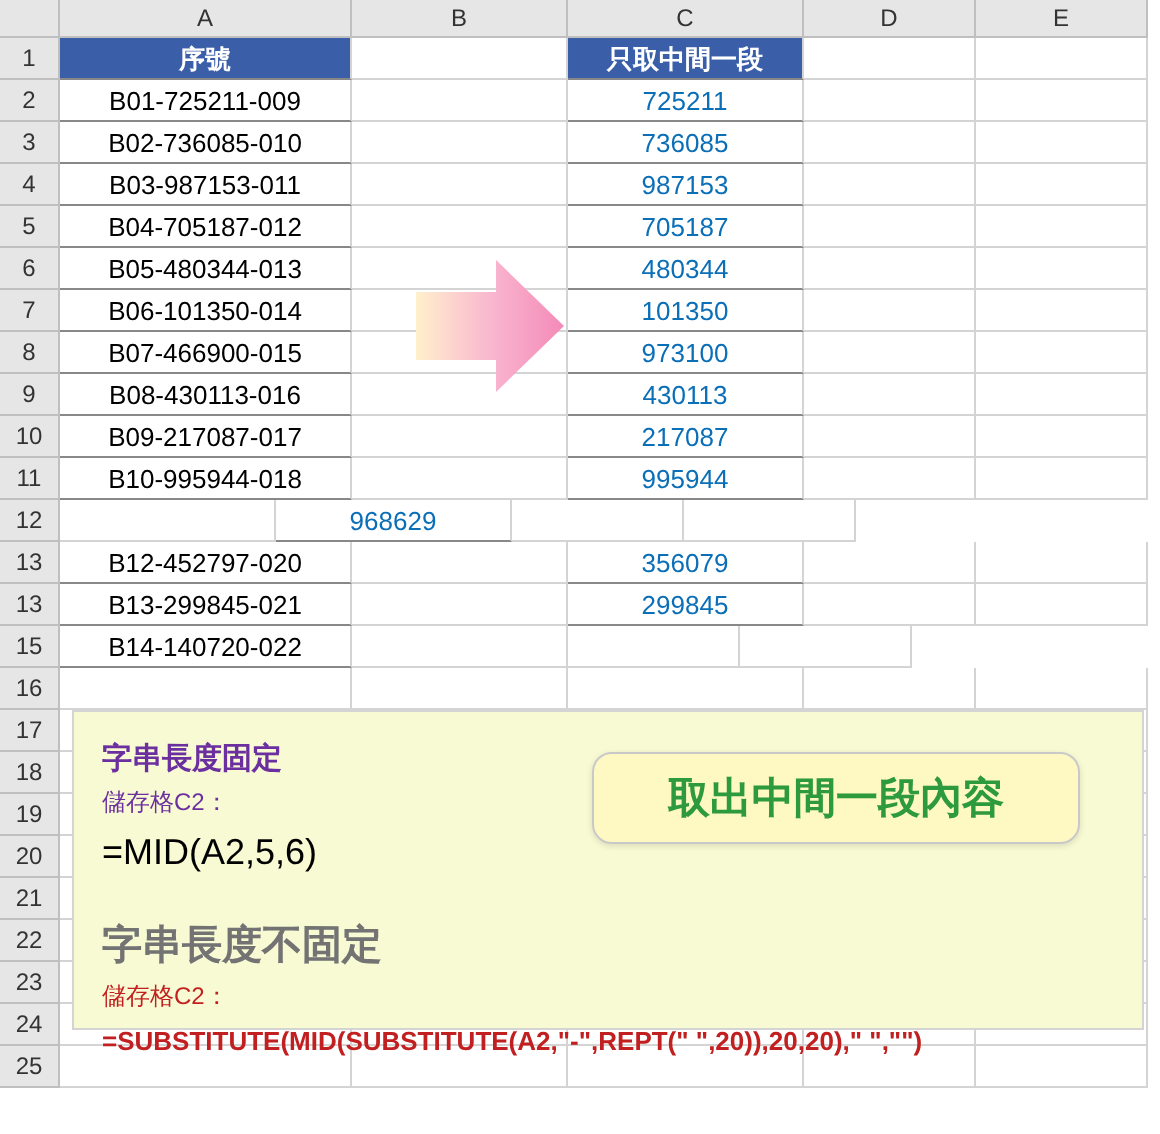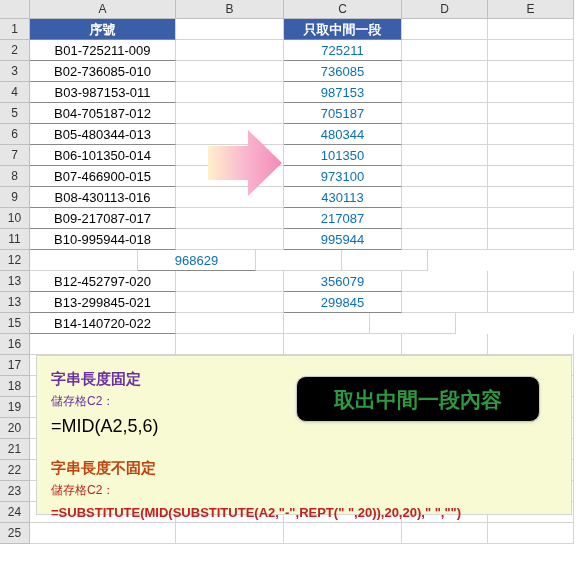--- a/index.html
+++ b/index.html
@@ -90,28 +90,28 @@
   .note-box {
     position: absolute;
     left: 36px; top: 355px;
     width: 536px; height: 160px;
     background: #f7fad2;
     border: 1px solid #d4d4d4;
   }
   .note-box .sec1-title { color: #6b2fa0; font-weight: bold; font-size: 15px; margin: 14px 0 2px 14px; }
   .note-box .sec1-sub { color: #6b2fa0; font-size: 12px; margin: 4px 0 0 14px; }
   .note-box .sec1-formula { color: #000; font-size: 18px; margin: 6px 0 0 14px; }
-  .note-box .sec2-title { color: #c2410c; font-weight: bold; font-size: 15px; margin: 22px 0 2px 14px; }
+  .note-box .sec2-title { color: #737373; font-weight: bold; font-size: 20px; margin: 22px 0 2px 14px; }
   .note-box .sec2-sub { color: #c22020; font-size: 12px; margin: 4px 0 0 14px; }
   .note-box .sec2-formula { color: #c22020; font-size: 13px; margin: 6px 0 0 14px; font-weight: bold; }
   .callout {
     position: absolute;
     left: 296px; top: 376px;
     width: 244px; height: 46px;
-    background: #000000;
+    background: #fef9c3;
     border: 1px solid #c9c9c9;
     border-radius: 10px;
     box-shadow: 0 1px 3px rgba(0,0,0,.12);
     color: #2e9a3f;
     font-size: 21px;
     font-weight: bold;
     text-align: center;
     line-height: 46px;
   }
 </style>

